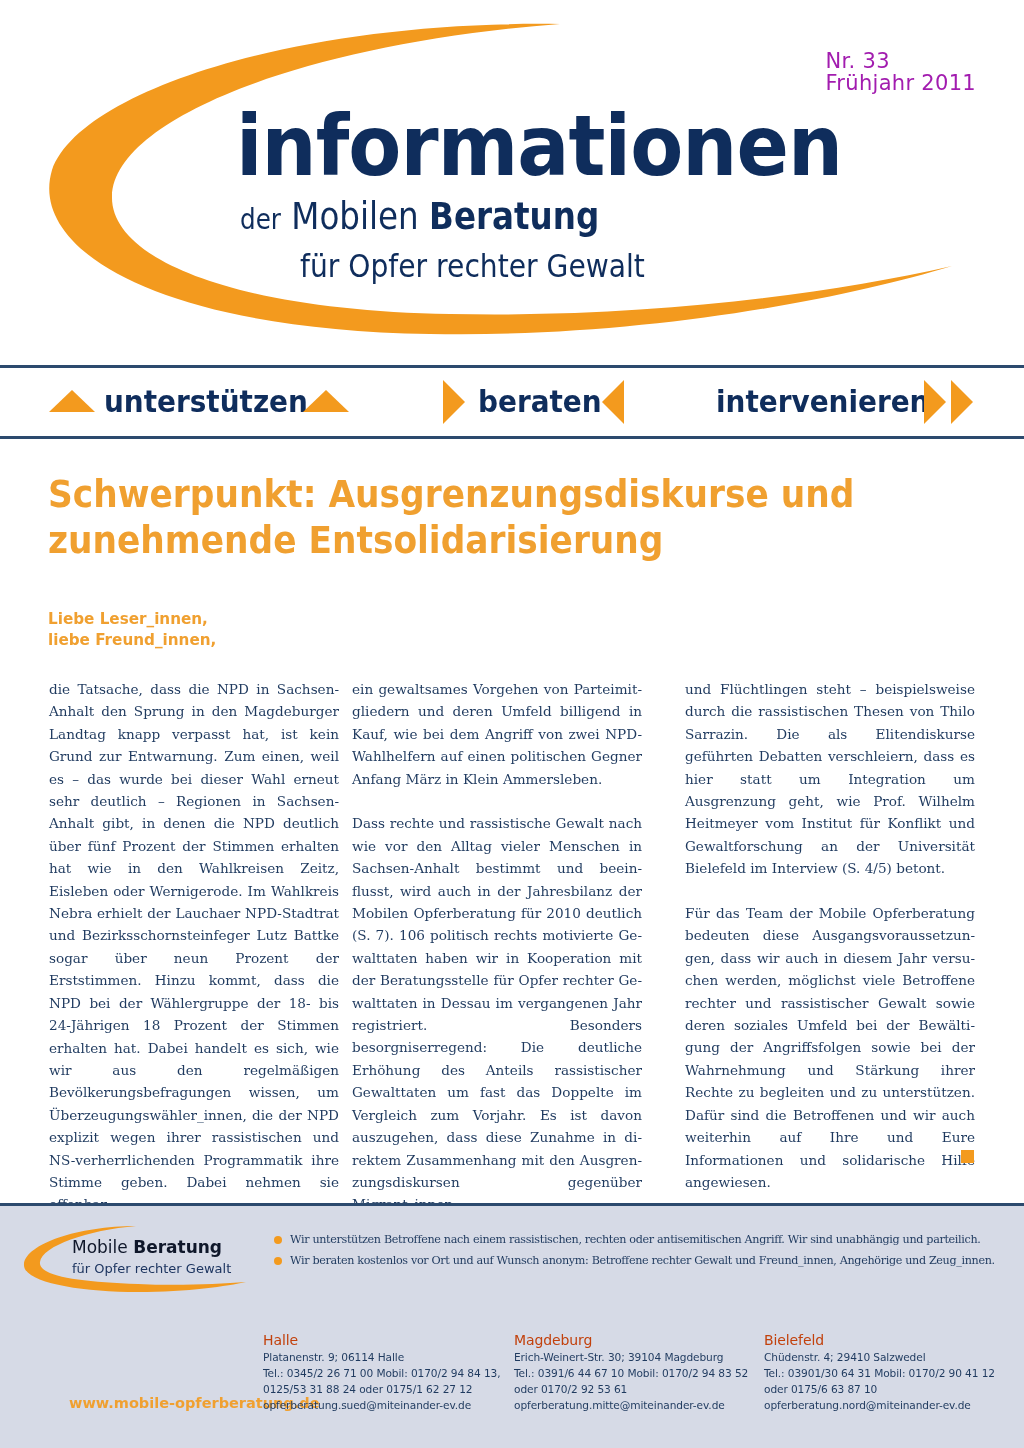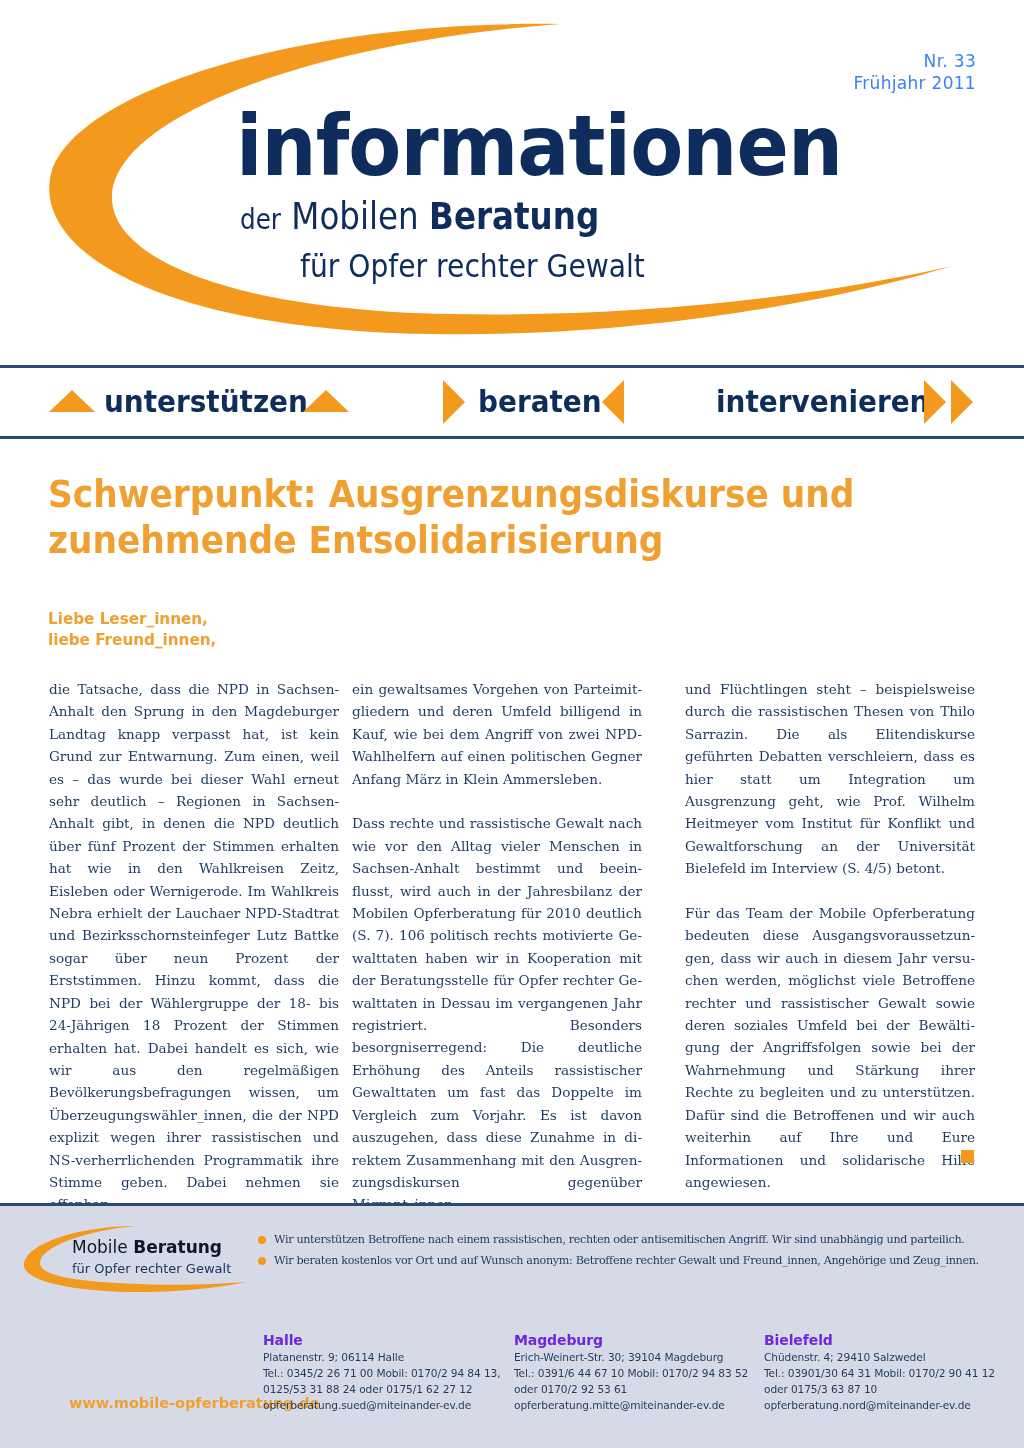--- a/index.html
+++ b/index.html
@@ -1,22 +1,22 @@
 <!DOCTYPE html>
 <html><head>
 <meta charset="utf-8">
 <style>
   html, body { margin:0; padding:0; }
   body { width:1024px; height:1448px; background:#ffffff; position:relative; overflow:hidden;
          font-family:"DejaVu Sans", sans-serif; }
   .abs { position:absolute; }
   
   #swoosh { left:0; top:0; width:1024px; height:360px; }
-  .issue { right:48px; top:50px; text-align:right; color:#3b82f6; font-family:"DejaVu Sans", sans-serif;
-           font-size:17px; line-height:22px; letter-spacing:0.3px; }
+  .issue { right:48px; top:50px; color:#a21caf; font-family:"DejaVu Sans", sans-serif;
+           font-size:21px; line-height:22px; letter-spacing:0.3px; }
   .mast-title { left:236px; top:96px; color:#0f2d5c; font-family:"DejaVu Sans", sans-serif; font-weight:bold;
                 font-size:84px; letter-spacing:-1px; line-height:100px; transform:scaleX(0.92); transform-origin:left top; }
   .mast-sub1 { left:240px; top:194px; color:#0f2d5c; font-size:37px; line-height:46px; transform:scaleX(0.88); transform-origin:left top; }
   .mast-sub1 .small { font-size:28px; }
   .mast-sub1 b { font-weight:bold; }
   .mast-sub2 { left:300px; top:244px; color:#0f2d5c; font-size:32px; line-height:44px; transform:scaleX(0.88); transform-origin:left top; }
 
   
   .rule { left:0; width:1024px; height:3px; background:#2c4a6e; }
   .band-word { color:#0f2d5c; font-weight:bold; font-size:31px; line-height:40px; transform:scaleX(0.9); transform-origin:left top; }
@@ -31,26 +31,26 @@
   .col { top:678px; width:290px; color:#1f3a5f; font-family:"DejaVu Serif", serif; font-size:13.6px;
          line-height:22.4px; text-align:justify; hyphens:manual; }
   .col p { margin:0; }
   .col p + p { margin-top:22.4px; }
 
   
   .footer { left:0; top:1203px; width:1024px; height:245px; background:#d6dae6; border-top:3px solid #2c4a6e; }
   .flogo-t1 { left:72px; top:1236px; color:#0f172a; font-size:17px; line-height:22px; }
   .flogo-t1 b { font-weight:bold; }
   .flogo-t2 { left:72px; top:1260px; color:#1d3560; font-size:13px; line-height:17px; }
-  .bullets { left:258px; top:1229px; width:750px; }
+  .bullets { left:274px; top:1229px; width:750px; }
   .bullet { position:relative; padding-left:16px; color:#1f3a5f; font-family:"DejaVu Serif", serif;
             font-size:11.2px; line-height:21px; white-space:nowrap; letter-spacing:-0.35px; }
   .bullet .dot { position:absolute; left:0; top:7px; width:8px; height:8px; border-radius:50%; background:#f39a1e; }
   .office { top:1331px; color:#1f3a5f; font-size:10.6px; line-height:16px; white-space:nowrap; letter-spacing:-0.1px; }
-  .office .city { color:#6d28d9; font-weight:bold; font-size:14px; line-height:18px; }
+  .office .city { color:#c2410c; font-weight:normal; font-size:14px; line-height:18px; }
   .weburl { left:25px; top:1393px; color:#f0a030; font-weight:bold; font-size:14.5px; line-height:20px;margin-left:44px; }
 </style>
 </head>
 <body>
 
 <svg id="swoosh" class="abs" viewBox="0 0 1024 360" width="1024" height="360">
   <path d="M560 24 C 300 20, 80 90, 52 170 C 28 250, 160 330, 430 334 C 640 338, 840 300, 952 266 C 820 296, 640 318, 450 314 C 230 310, 110 258, 112 196 C 114 120, 300 44, 560 24 Z" fill="#f39a1e"></path>
 </svg>
 
 <div class="abs issue">
@@ -139,15 +139,15 @@
   <div class="city">Magdeburg</div>
   <div>Erich-Weinert-Str. 30; 39104 Magdeburg</div>
   <div>Tel.: 0391/6 44 67 10 Mobil: 0170/2 94 83 52</div>
   <div>oder 0170/2 92 53 61</div>
   <div>opferberatung.mitte@miteinander-ev.de</div>
 </div>
 <div class="abs office" style="left:764px;">
   <div class="city">Bielefeld</div>
   <div>Chüdenstr. 4; 29410 Salzwedel</div>
   <div>Tel.: 03901/30 64 31 Mobil: 0170/2 90 41 12</div>
-  <div>oder 0175/3 63 87 10</div>
+  <div>oder 0175/6 63 87 10</div>
   <div>opferberatung.nord@miteinander-ev.de</div>
 </div>
 
 </body></html>

